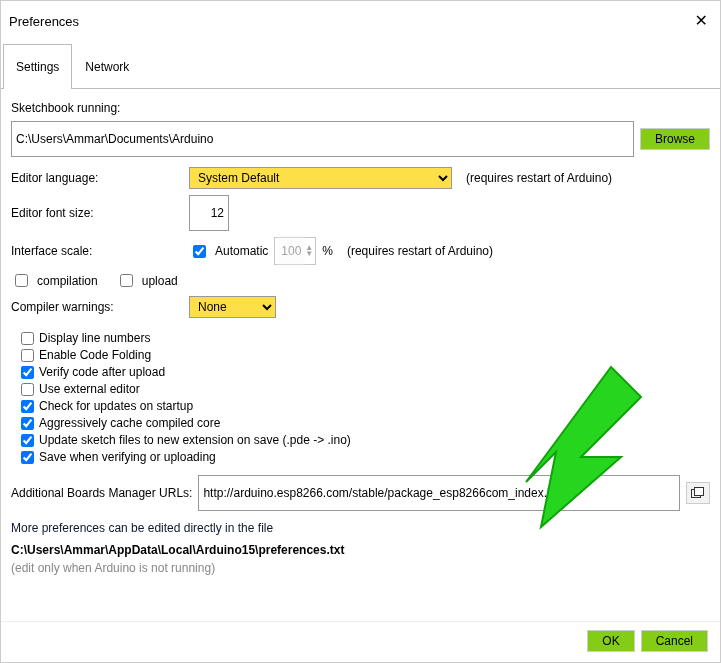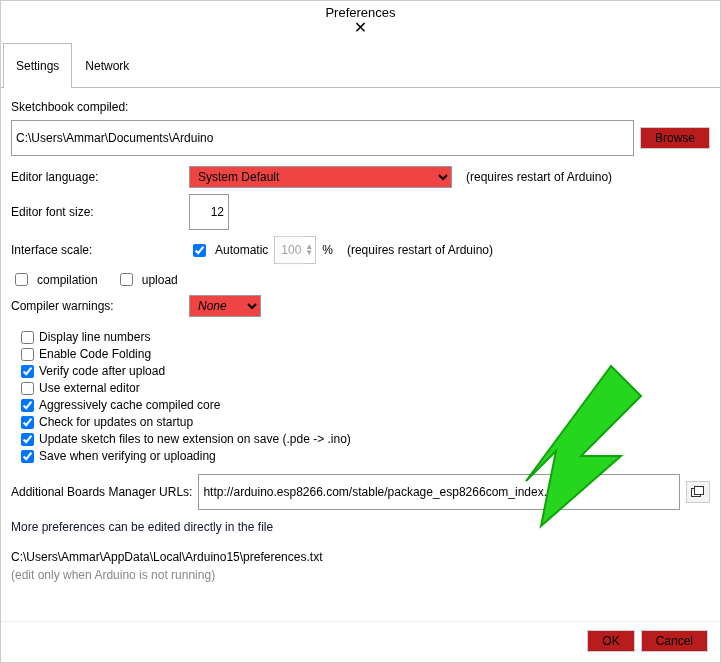--- a/index.html
+++ b/index.html
@@ -13,23 +13,22 @@
     height: 663px;
     border: 1px solid #ccc;
     display: flex;
     flex-direction: column;
     overflow: hidden;
   }
   .titlebar {
     display: flex;
     align-items: center;
     justify-content: space-between;
-    padding: 4px 8px;
+    padding: 12px 8px;
     font-size: 13px;
-    flex-direction: column;
   }
   .close-x { font-size: 16px; line-height: 1; cursor: pointer; padding: 0 4px; }
   .tabs {
     display: flex;
     padding-left: 2px;
     border-bottom: 1px solid #bbb;
     margin-top: 2px;
   }
   .tab {
     padding: 15px 12px;
@@ -58,32 +57,32 @@
     font-size: 12px;
     padding: 10px 4px;
     border: 1px solid #999;
   }
   .fullInput { flex: 1; }
   .btn {
     font-family: inherit;
     font-size: 12px;
     padding: 3px 14px;
     border: 1px solid #ccc;
-    background: #b91c1c;
+    background: #84cc16;
     cursor: pointer;
   }
   select {
     font-family: inherit;
     font-size: 12px;
     padding: 2px 4px;
     border: 1px solid #999;
-    background: #ef4444;
+    background: #fde047;
   }
   .wSelect { width: 263px; }
-  .sSelect { width: 72px; font-style: italic; }
+  .sSelect { width: 87px; }
   .numInput { width: 40px; text-align: right; }
   .hint { color: #000; margin-left: 8px; }
   .cbrow { display: flex; align-items: center; margin: 3px 0 3px 10px; gap: 5px; }
   .cbrow input[type=checkbox] { margin: 0; }
   .spinner {
     display: inline-flex;
     align-items: center;
     border: 1px solid #999;
     padding: 0 2px;
     height: 28px;
@@ -93,21 +92,21 @@
   .iconbtn {
     width: 24px; height: 22px;
     border: 1px solid #ccc;
     background: #f3f3f3;
     display: inline-flex;
     align-items: center; justify-content: center;
     cursor: pointer;
   }
   .note { color: #0f172a; margin-top: 10px; }
   .note2 { color: #888; margin-top: 4px; margin-bottom: 11px;}
-  .path { color: #000; margin-top: 16px; }
+  .path { color: #000; margin-top: 8px; font-weight: bold; }
   .footer {
     display: flex;
     justify-content: flex-end;
     padding: 8px 12px 10px;
     gap: 6px;
     border-top: 1px solid #eee;
   }
   .arrow-annot {
     position: absolute;
     pointer-events: none;
@@ -124,21 +123,21 @@
 </div>
 
 <div class="tabs">
   <div class="tab active">Settings</div>
   <div class="tab">Network</div>
 </div>
 
 <div class="content">
 
   <div class="row">
-    <span>Sketchbook compiled:</span>
+    <span>Sketchbook running:</span>
   </div>
   <div class="row">
     <input type="text" class="fullInput" value="C:\Users\Ammar\Documents\Arduino" style="">
     <button class="btn">Browse</button>
   </div>
 
   <div style="height:4px"></div>
 
   <div class="row">
     <span class="lbl">Editor language:</span>
@@ -196,25 +195,25 @@
   <div class="cbrow">
     <input type="checkbox" checked="" style="">
     <span>Verify code after upload</span>
   </div>
   <div class="cbrow">
     <input type="checkbox" style="">
     <span>Use external editor</span>
   </div>
   <div class="cbrow">
     <input type="checkbox" checked="" style="">
+    <span>Check for updates on startup</span>
+  </div>
+  <div class="cbrow">
+    <input type="checkbox" checked="" style="">
     <span>Aggressively cache compiled core</span>
-  </div>
-  <div class="cbrow">
-    <input type="checkbox" checked="" style="">
-    <span>Check for updates on startup</span>
   </div>
   <div class="cbrow">
     <input type="checkbox" checked="" style="">
     <span>Update sketch files to new extension on save (.pde -&gt; .ino)</span>
   </div>
   <div class="cbrow">
     <input type="checkbox" checked="" style="">
     <span>Save when verifying or uploading</span>
   </div>
 

